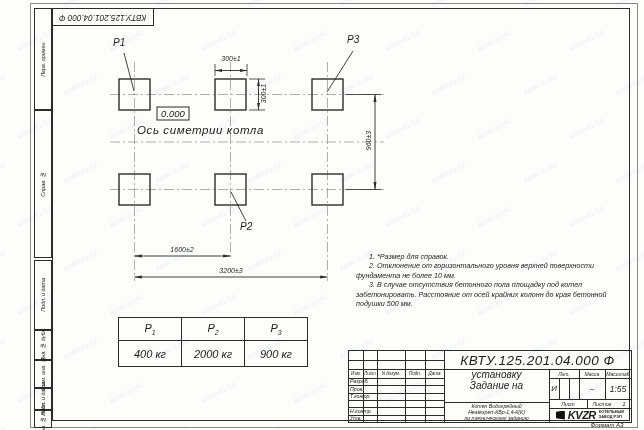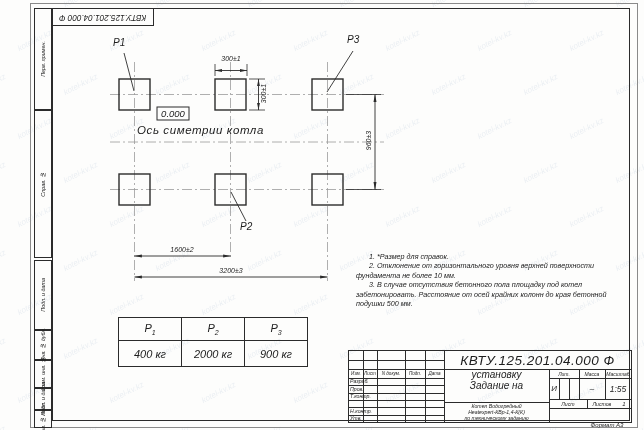--- a/index.html
+++ b/index.html
@@ -296,17 +296,25 @@
     <div class="tb-cell ctr" style="left:200px;top:27px;width:10px;height:21px;font-size:8px;">И</div>
     <div class="tb-cell ctr" style="left:230px;top:27px;width:26px;height:21px;font-size:8px;">–</div>
     <div class="tb-cell ctr" style="left:256px;top:27px;width:26px;height:21px;font-size:8.5px;">1:55</div>
 
     <div class="tb-cell ctr" style="left:200px;top:48px;width:38px;height:9px;font-size:5.2px;">Лист</div>
     <div class="tb-cell" style="left:238px;top:48px;width:44px;height:9px;display:flex;align-items:center;justify-content:space-around;">
       <span style="font-size:5.2px;">Листов</span>
       <span style="font-size:6px;">1</span>
     </div>
 
+    <div class="tb-cell" style="left:200px;top:57px;width:82px;height:14px;display:flex;align-items:center;justify-content:center;gap:3px;">
+      <span style="display:inline-block;width:9px;height:9px;background:#111;clip-path:polygon(0 15%,100% 0,100% 100%,0 85%);"></span>
+      <span style="font-size:11px;font-weight:bold;font-style:italic;letter-spacing:-0.5px;">KVZR</span>
+      <span style="font-size:3.9px;font-weight:bold;line-height:4.6px;font-style:normal;">
+        <div>КОТЕЛЬНЫЙ</div>
+        <div>ЗАВОД РЭП</div>
+      </span>
+    </div>
   </div>
 
   <div class="lbl ctr" style="left:583px;top:422px;width:48px;font-size:6px;">Формат А3</div>
 
 </div>
 
 </body></html>

